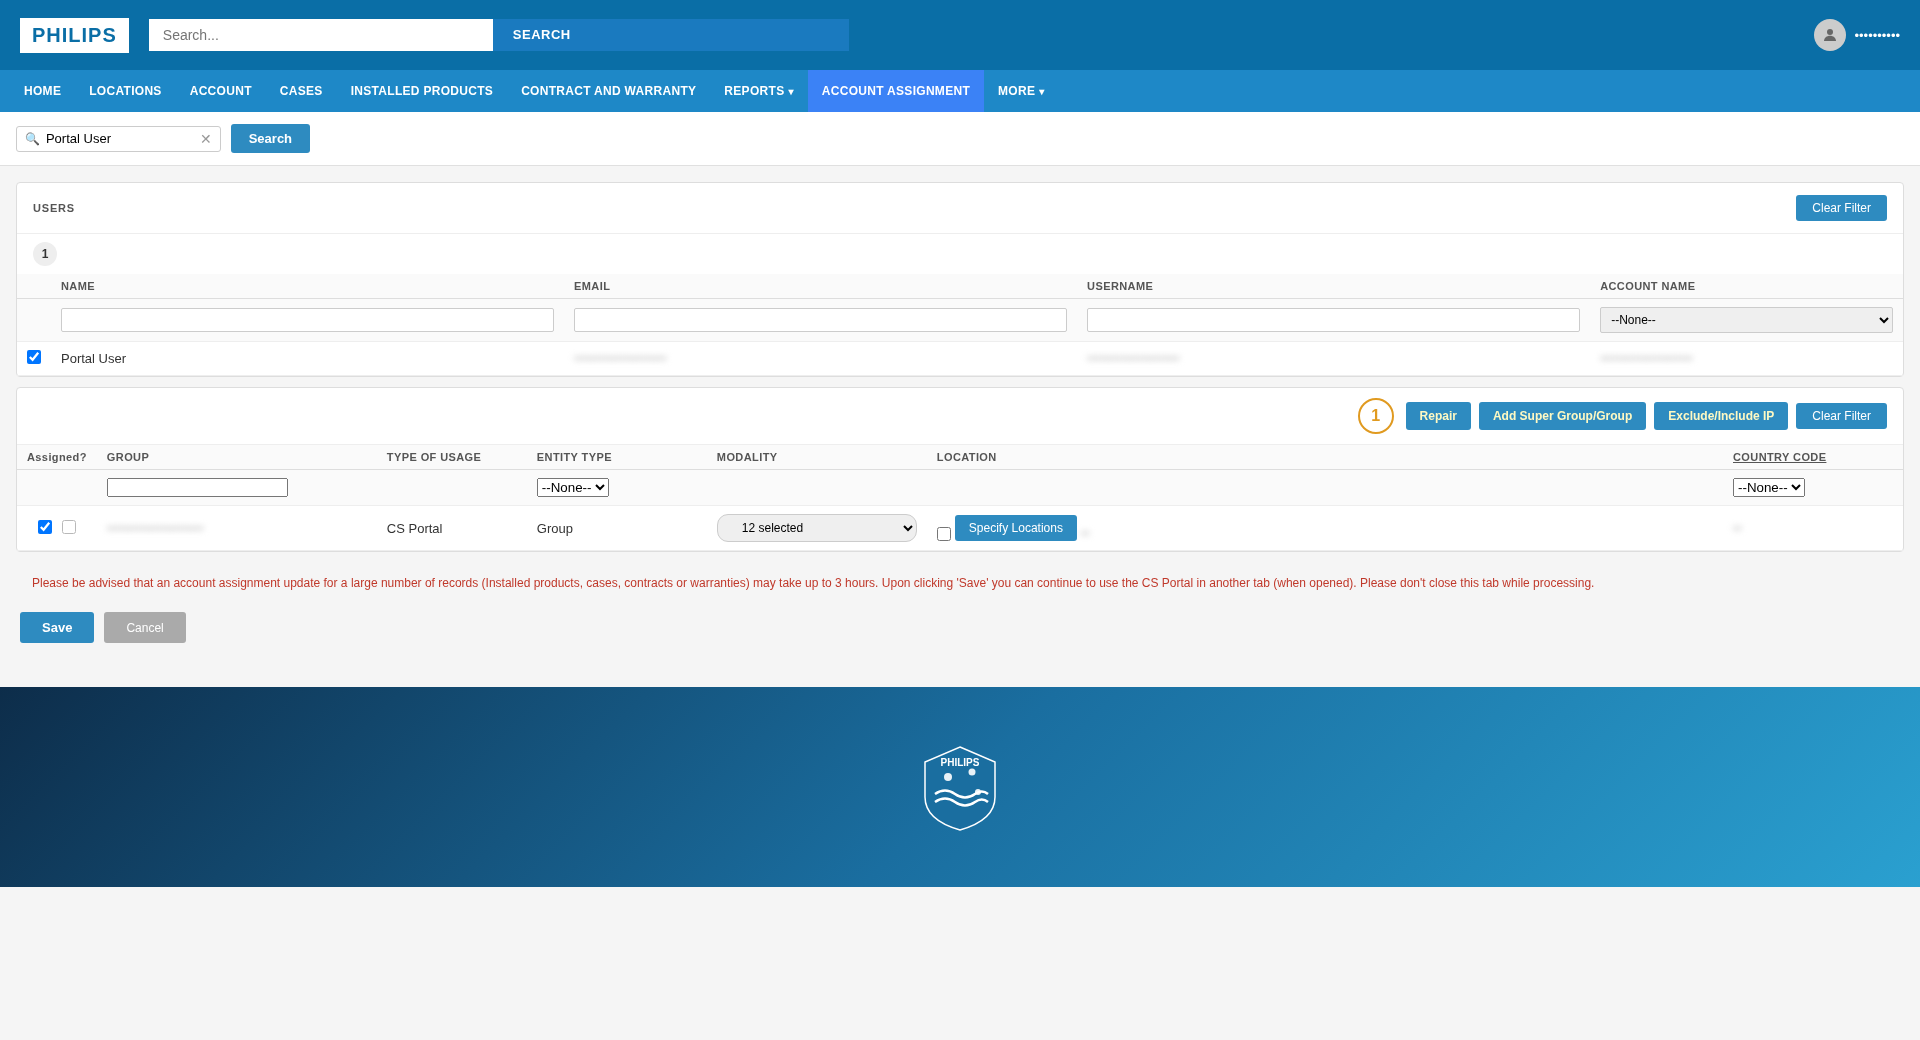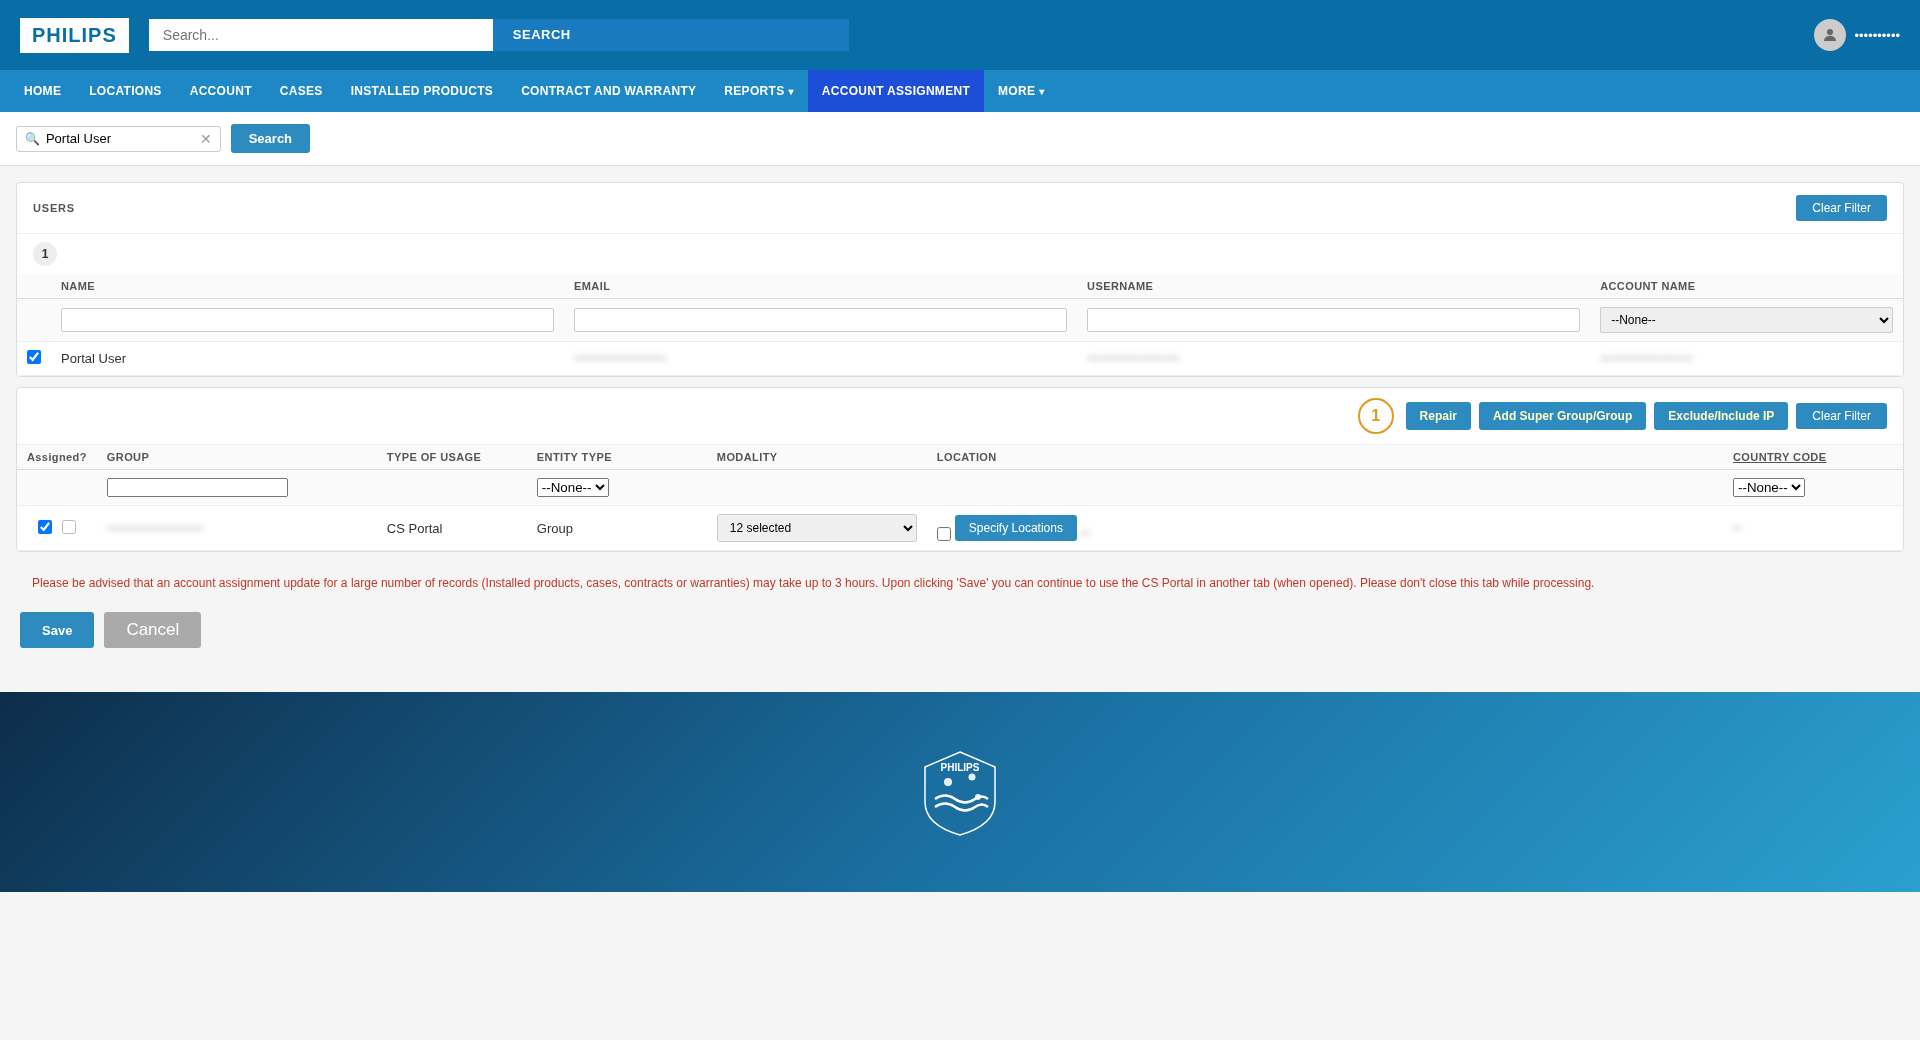--- a/index.html
+++ b/index.html
@@ -83,21 +83,21 @@
       font-weight: bold;
       padding: 5px 14px;
       height: 42px;
       display: flex;
       align-items: center;
       cursor: pointer;
       white-space: nowrap;
       letter-spacing: 0.3px;
       text-decoration: none;
     }
-    .nav-item.active { background: #1d4ed8; }
+    .nav-item.active { background: #3b82f6; }
     .nav-item .chevron { margin-left: 4px; font-size: 10px; }
 
     
     .search-row {
       background: #fff;
       padding: 12px 16px;
       display: flex;
       align-items: center;
       gap: 10px;
       border-bottom: 1px solid #e0e0e0;
@@ -277,23 +277,23 @@
       margin-right: 4px;
     }
     .location-dropdown {
       display: flex;
       align-items: center;
       gap: 6px;
       flex: 1;
     }
     .location-select {
       flex: 1;
-      padding: 5px 8px;
+      padding: 5px 20px;
       border: 1px solid #ccc;
-      border-radius: 3px;
+      border-radius: 11px;
       font-size: 12px;
       min-width: 180px;
     }
     .specify-loc-btn {
       background: #2e8bc0;
       color: #fff;
       border: none;
       padding: 6px 14px;
       font-size: 12px;
       border-radius: 3px;
@@ -323,21 +323,21 @@
       font-size: 13px;
       border-radius: 3px;
       cursor: pointer;
       font-weight: bold;
     }
     .cancel-btn {
       background: #aaa;
       color: #fff;
       border: none;
       padding: 8px 22px;
-      font-size: 17px;
+      font-size: 12px;
       border-radius: 3px;
       cursor: pointer;
     }
 
     
     .footer {
       background: linear-gradient(135deg, #0d2d4a 0%, #1a6ea0 50%, #2aa0d0 100%);
       min-height: 200px;
       display: flex;
       align-items: center;

